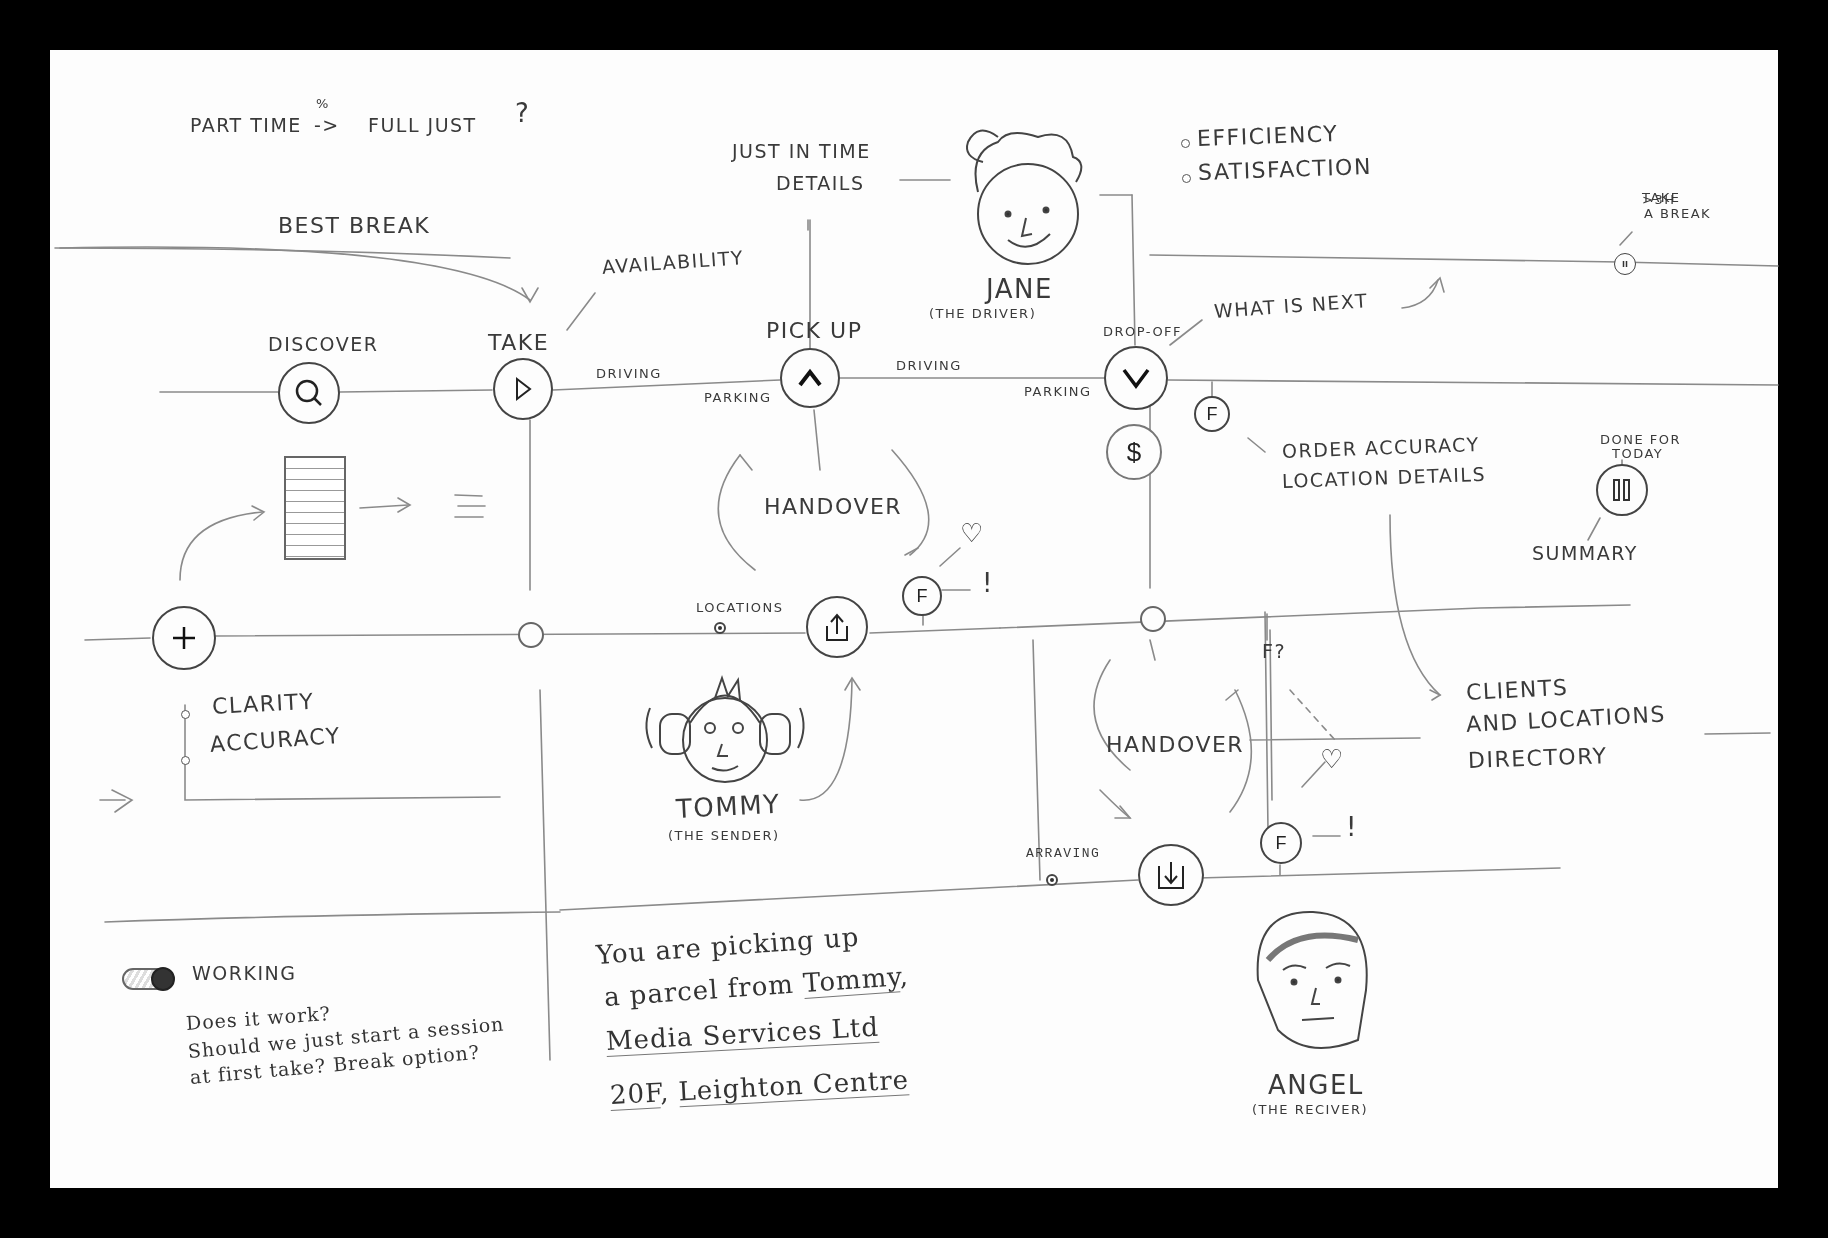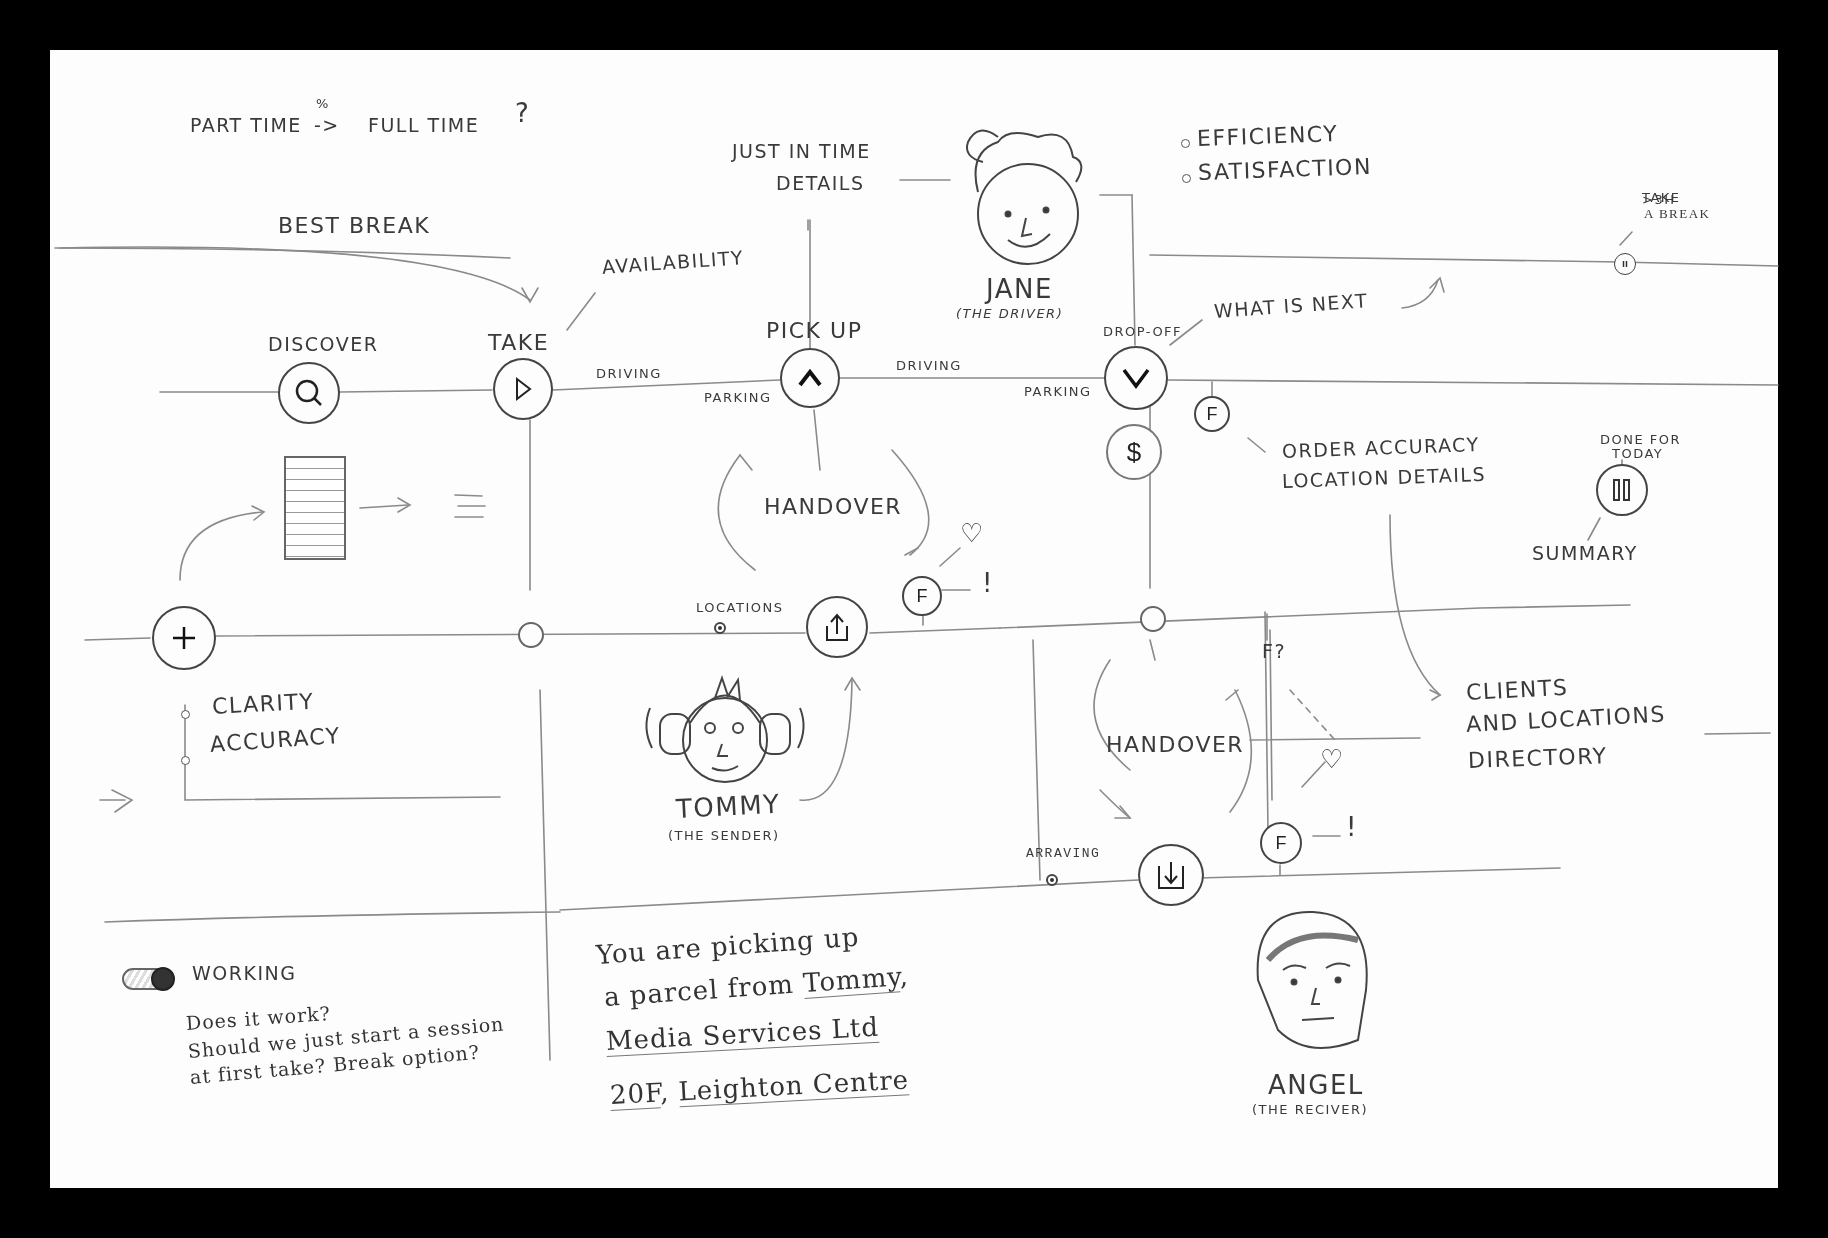--- a/index.html
+++ b/index.html
@@ -124,38 +124,38 @@
   <path d="M923 612 L 923 625"></path>
   <path d="M1267 614 L 1267 640"></path>
   <path d="M1280 865 L 1280 875"></path>
 
   <path d="M808 230 L 808 220"></path>
 </svg>
 
 <div class="t md" style="left:190px;top:114px;">PART TIME</div>
 <div class="t sm" style="left:316px;top:96px;">%</div>
 <div class="t md" style="left:314px;top:114px;">-&gt;</div>
-<div class="t md" style="left:368px;top:114px;">FULL TIME</div>
+<div class="t md" style="left:368px;top:114px;">FULL JUST</div>
 <div class="t xl" style="left:515px;top:98px;">?</div>
 
 <div class="t lg" style="left:278px;top:213px;">BEST BREAK</div>
 <div class="t md" style="left:602px;top:256px;transform:rotate(-4deg);">AVAILABILITY</div>
 <div class="t md" style="left:732px;top:140px;">JUST IN TIME</div>
 <div class="t md" style="left:776px;top:172px;">DETAILS</div>
 
 <div class="small-dot" style="left:1181px;top:139px;"></div>
 <div class="t lg" style="left:1197px;top:126px;transform:rotate(-2deg);">EFFICIENCY</div>
 <div class="small-dot" style="left:1182px;top:174px;"></div>
 <div class="t lg" style="left:1198px;top:160px;transform:rotate(-2deg);">SATISFACTION</div>
 
 <div class="t md" style="left:1214px;top:300px;transform:rotate(-4deg);">WHAT IS NEXT</div>
 
 <div class="t sm" style="left:1642px;top:168px;margin-top:24px;">&gt;3H</div>
 <div class="t sm" style="left:1642px;top:190px;">TAKE</div>
-<div class="t sm" style="left:1644px;top:206px;font-family:Liberation Serif, serif;">A BREAK</div>
+<div class="t sm" style="left:1644px;top:206px;">A BREAK</div>
 <div class="node" style="left:1614px;top:253px;width:22px;height:22px;font-size:10px;border-width:1.5px;">
   <svg width="8" height="8">
       <line x1="2.5" y1="1" x2="2.5" y2="7" stroke="#333" stroke-width="1.5"></line>
       <line x1="5.5" y1="1" x2="5.5" y2="7" stroke="#333" stroke-width="1.5"></line>
     </svg>
 </div>
 
 <div class="t md" style="left:1282px;top:440px;transform:rotate(-2deg);">ORDER ACCURACY</div>
 <div class="t md" style="left:1282px;top:470px;transform:rotate(-2deg);">LOCATION DETAILS</div>
 
@@ -264,21 +264,21 @@
 <svg class="face" style="left:958px;top:122px;" width="140" height="150" fill="none" stroke="#444" stroke-width="2">
   <circle cx="70" cy="92" r="50"></circle>
   <path d="M20 70 Q 10 30 40 20 Q 50 5 80 15 Q 110 5 115 35 Q 130 40 118 60"></path>
   <path d="M40 15 Q 20 0 10 20 Q 5 35 25 40"></path>
   <circle cx="50" cy="92" r="2.5" fill="#333"></circle>
     <circle cx="88" cy="88" r="2.5" fill="#333"></circle>
   <path d="M68 96 L 64 114 L 74 112"></path>
   <path d="M50 118 Q 70 134 92 112"></path>
 </svg>
 <div class="t xl" style="left:986px;top:274px;">JANE</div>
-<div class="t sm" style="left:956px;top:306px;font-style:italic;">(THE DRIVER)</div>
+<div class="t sm" style="left:929px;top:306px;">(THE DRIVER)</div>
 
 <svg class="face" style="left:630px;top:668px;" width="190" height="140" fill="none" stroke="#444" stroke-width="2">
   <circle cx="95" cy="72" r="42"></circle>
   <path d="M60 55 Q 95 0 130 55"></path>
   <rect x="30" y="46" width="30" height="40" rx="12"></rect>
   <rect x="130" y="46" width="30" height="40" rx="12"></rect>
   <path d="M85 30 L 92 10 L 98 28 L 108 12 L 110 32"></path>
   <circle cx="80" cy="60" r="5"></circle>
     <circle cx="108" cy="60" r="5"></circle>
   <path d="M92 76 L 88 88 L 98 88"></path>

